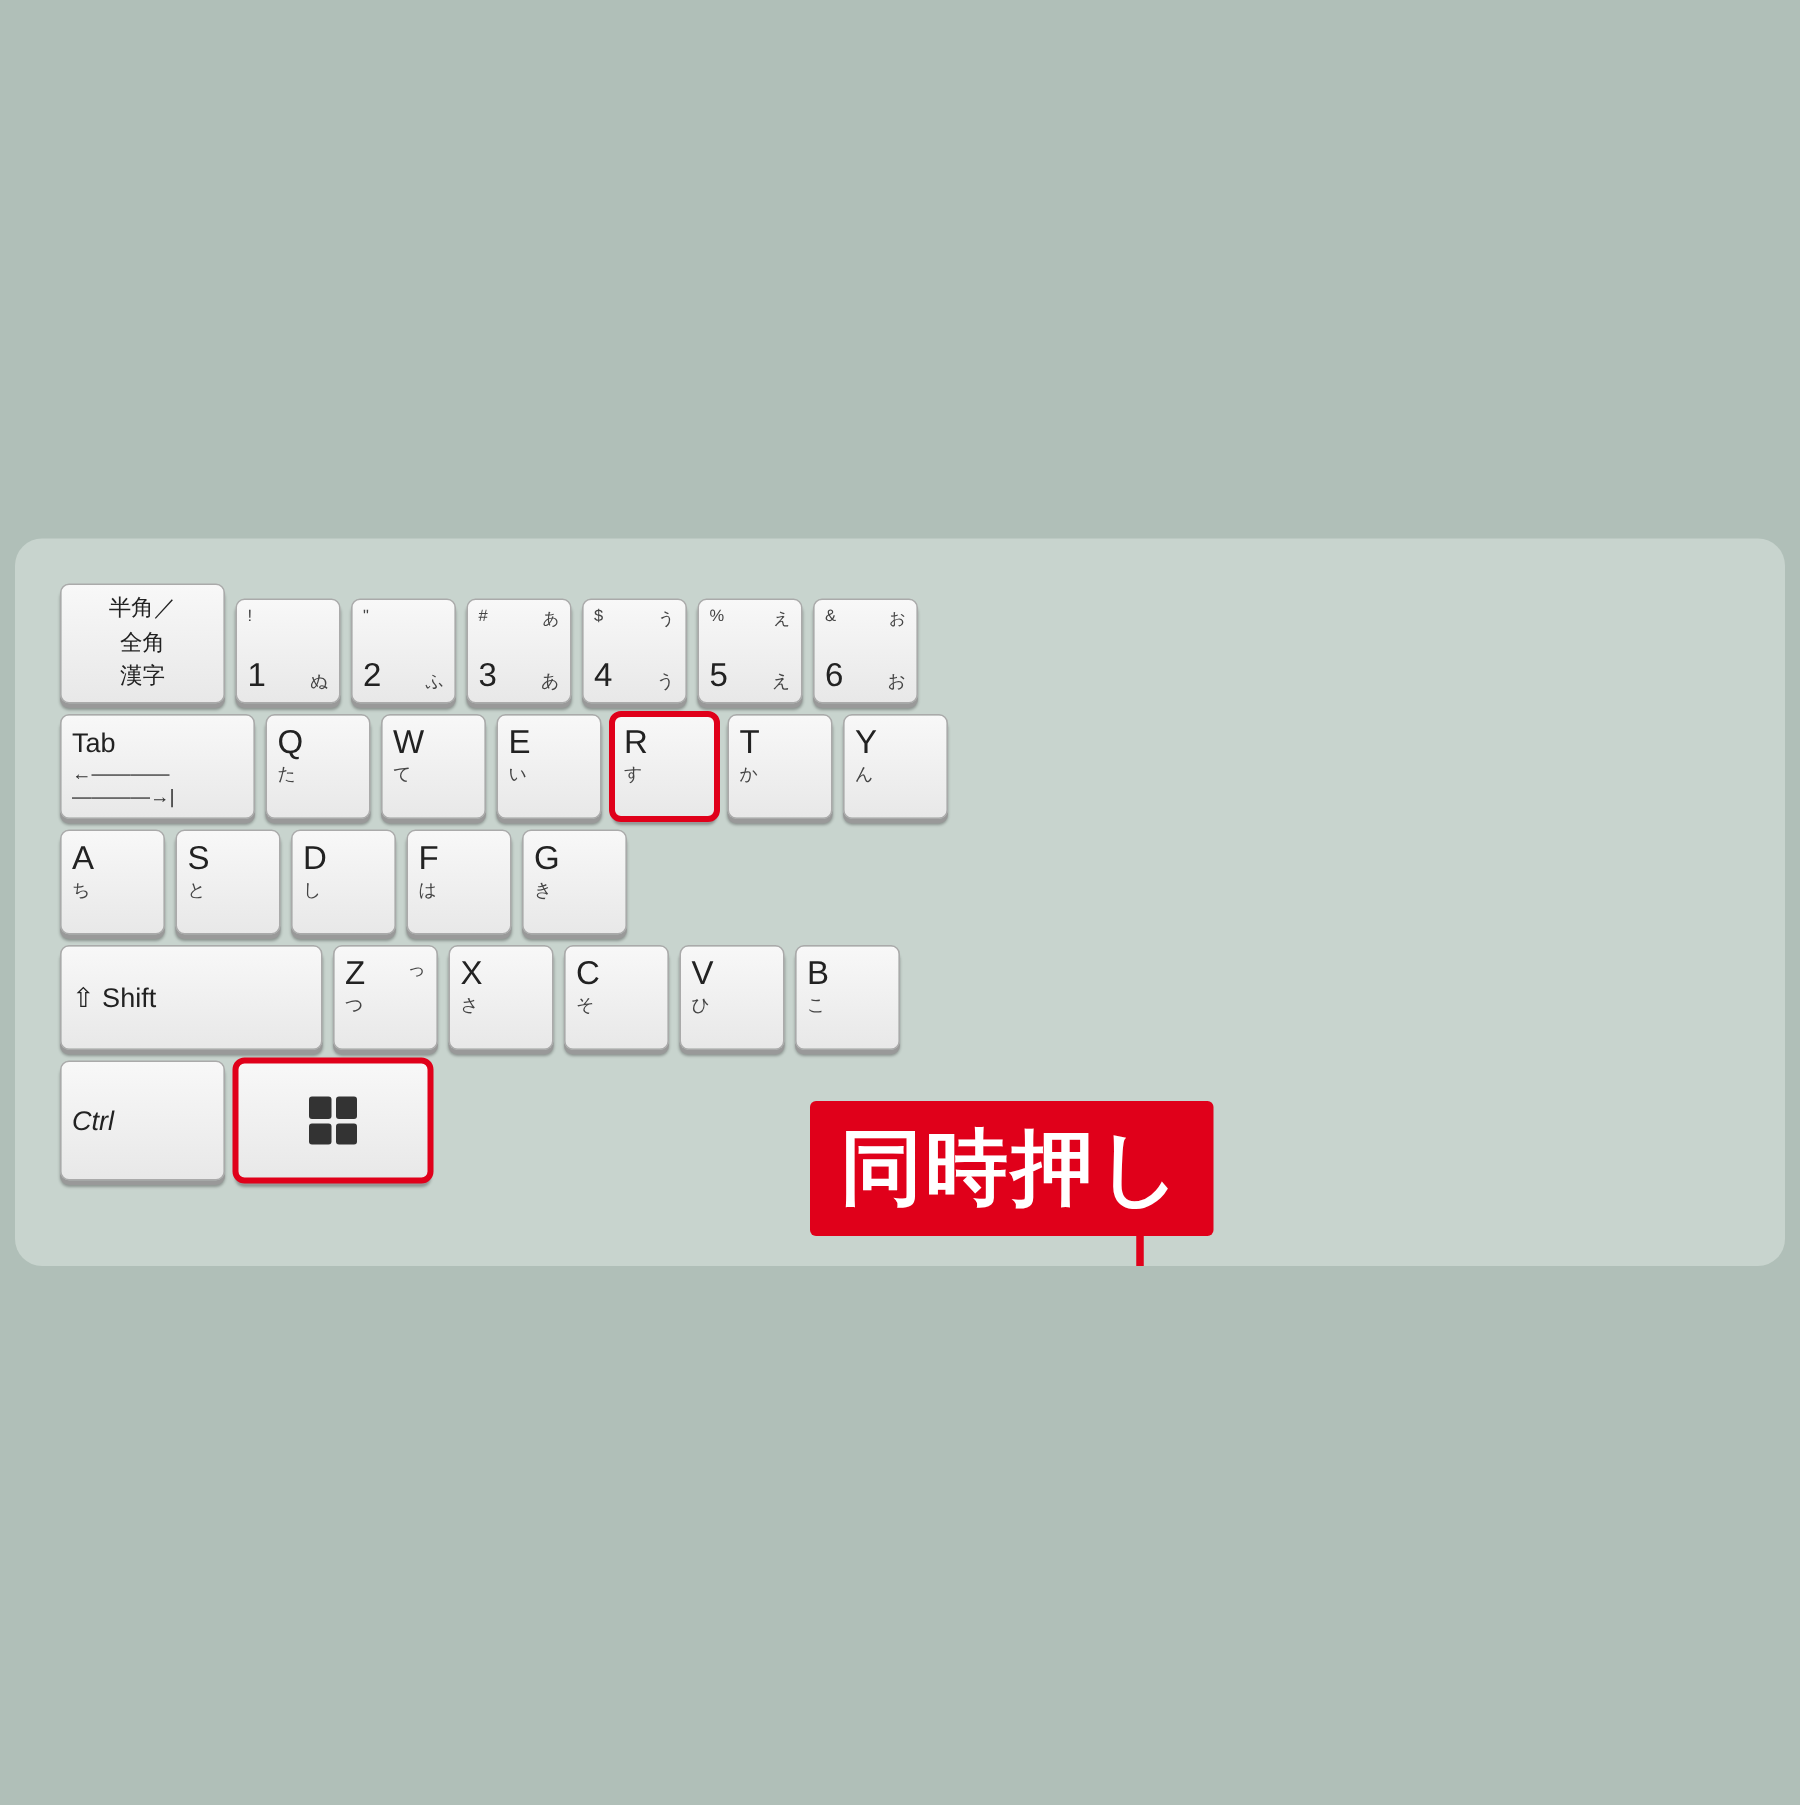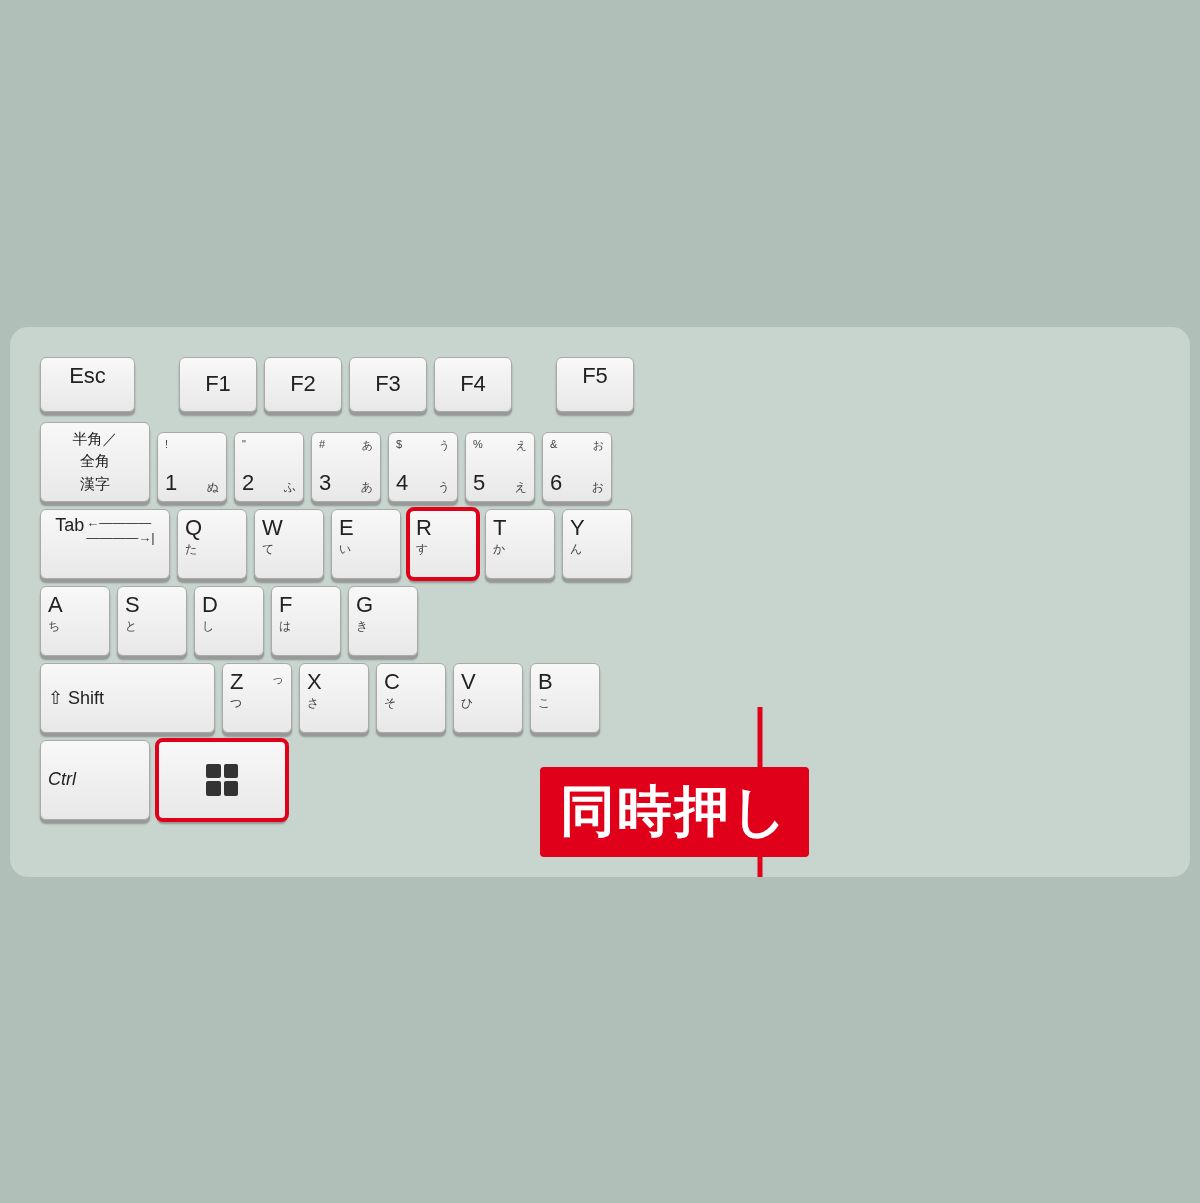--- a/index.html
+++ b/index.html
@@ -86,21 +86,21 @@
       color: white;
       font-size: 52px;
       font-weight: bold;
       padding: 8px 20px;
       border-radius: 4px;
       white-space: nowrap;
       z-index: 30;
     }
     .tab-key {
       display: flex;
-      flex-direction: row;
+      flex-direction: column;
       justify-content: center;
       gap: 2px;
       min-width: 130px;
     }
     .tab-key .tab-label {
       font-size: 18px;
       color: #222;
     }
     .tab-key .tab-arrows {
       font-size: 13px;
@@ -137,44 +137,20 @@
     }
     .gap-fkey {
       width: 30px;
     }
   </style>
 </head>
 <body>
 
 <div class="keyboard">
 
-  <div class="fkey-area">
-    <div class="key esc">
-      <div class="key-center" style="font-size:22px; color:#222;">Esc</div>
-    </div>
-    <div class="gap-fkey"></div>
-    <div class="fkey-group">
-      <div class="key fkey">
-        <div class="key-center" style="font-size:22px; color:#222;">F1</div>
-      </div>
-      <div class="key fkey">
-        <div class="key-center" style="font-size:22px; color:#222;">F2</div>
-      </div>
-      <div class="key fkey">
-        <div class="key-center" style="font-size:22px; color:#222;">F3</div>
-      </div>
-      <div class="key fkey">
-        <div class="key-center" style="font-size:22px; color:#222;">F4</div>
-      </div>
-    </div>
-    <div class="gap-fkey"></div>
-    <div class="key fkey">
-      <div class="key-center" style="font-size:22px; color:#222;">F5</div>
-    </div>
-  </div>
 
   <div class="key-row">
     <div class="key wide-2" style="min-height:80px; font-size:15px; line-height:1.4; display:flex; align-items:center; justify-content:center; text-align:center;">
       <span style="font-size:15px; color:#222; text-align:center; line-height:1.5;">半角／<br>全角<br>漢字</span>
     </div>
 
     <div class="key">
       <div class="key-top-row">
         <span class="key-top-left">!</span>
         <span class="key-top-right"></span>

